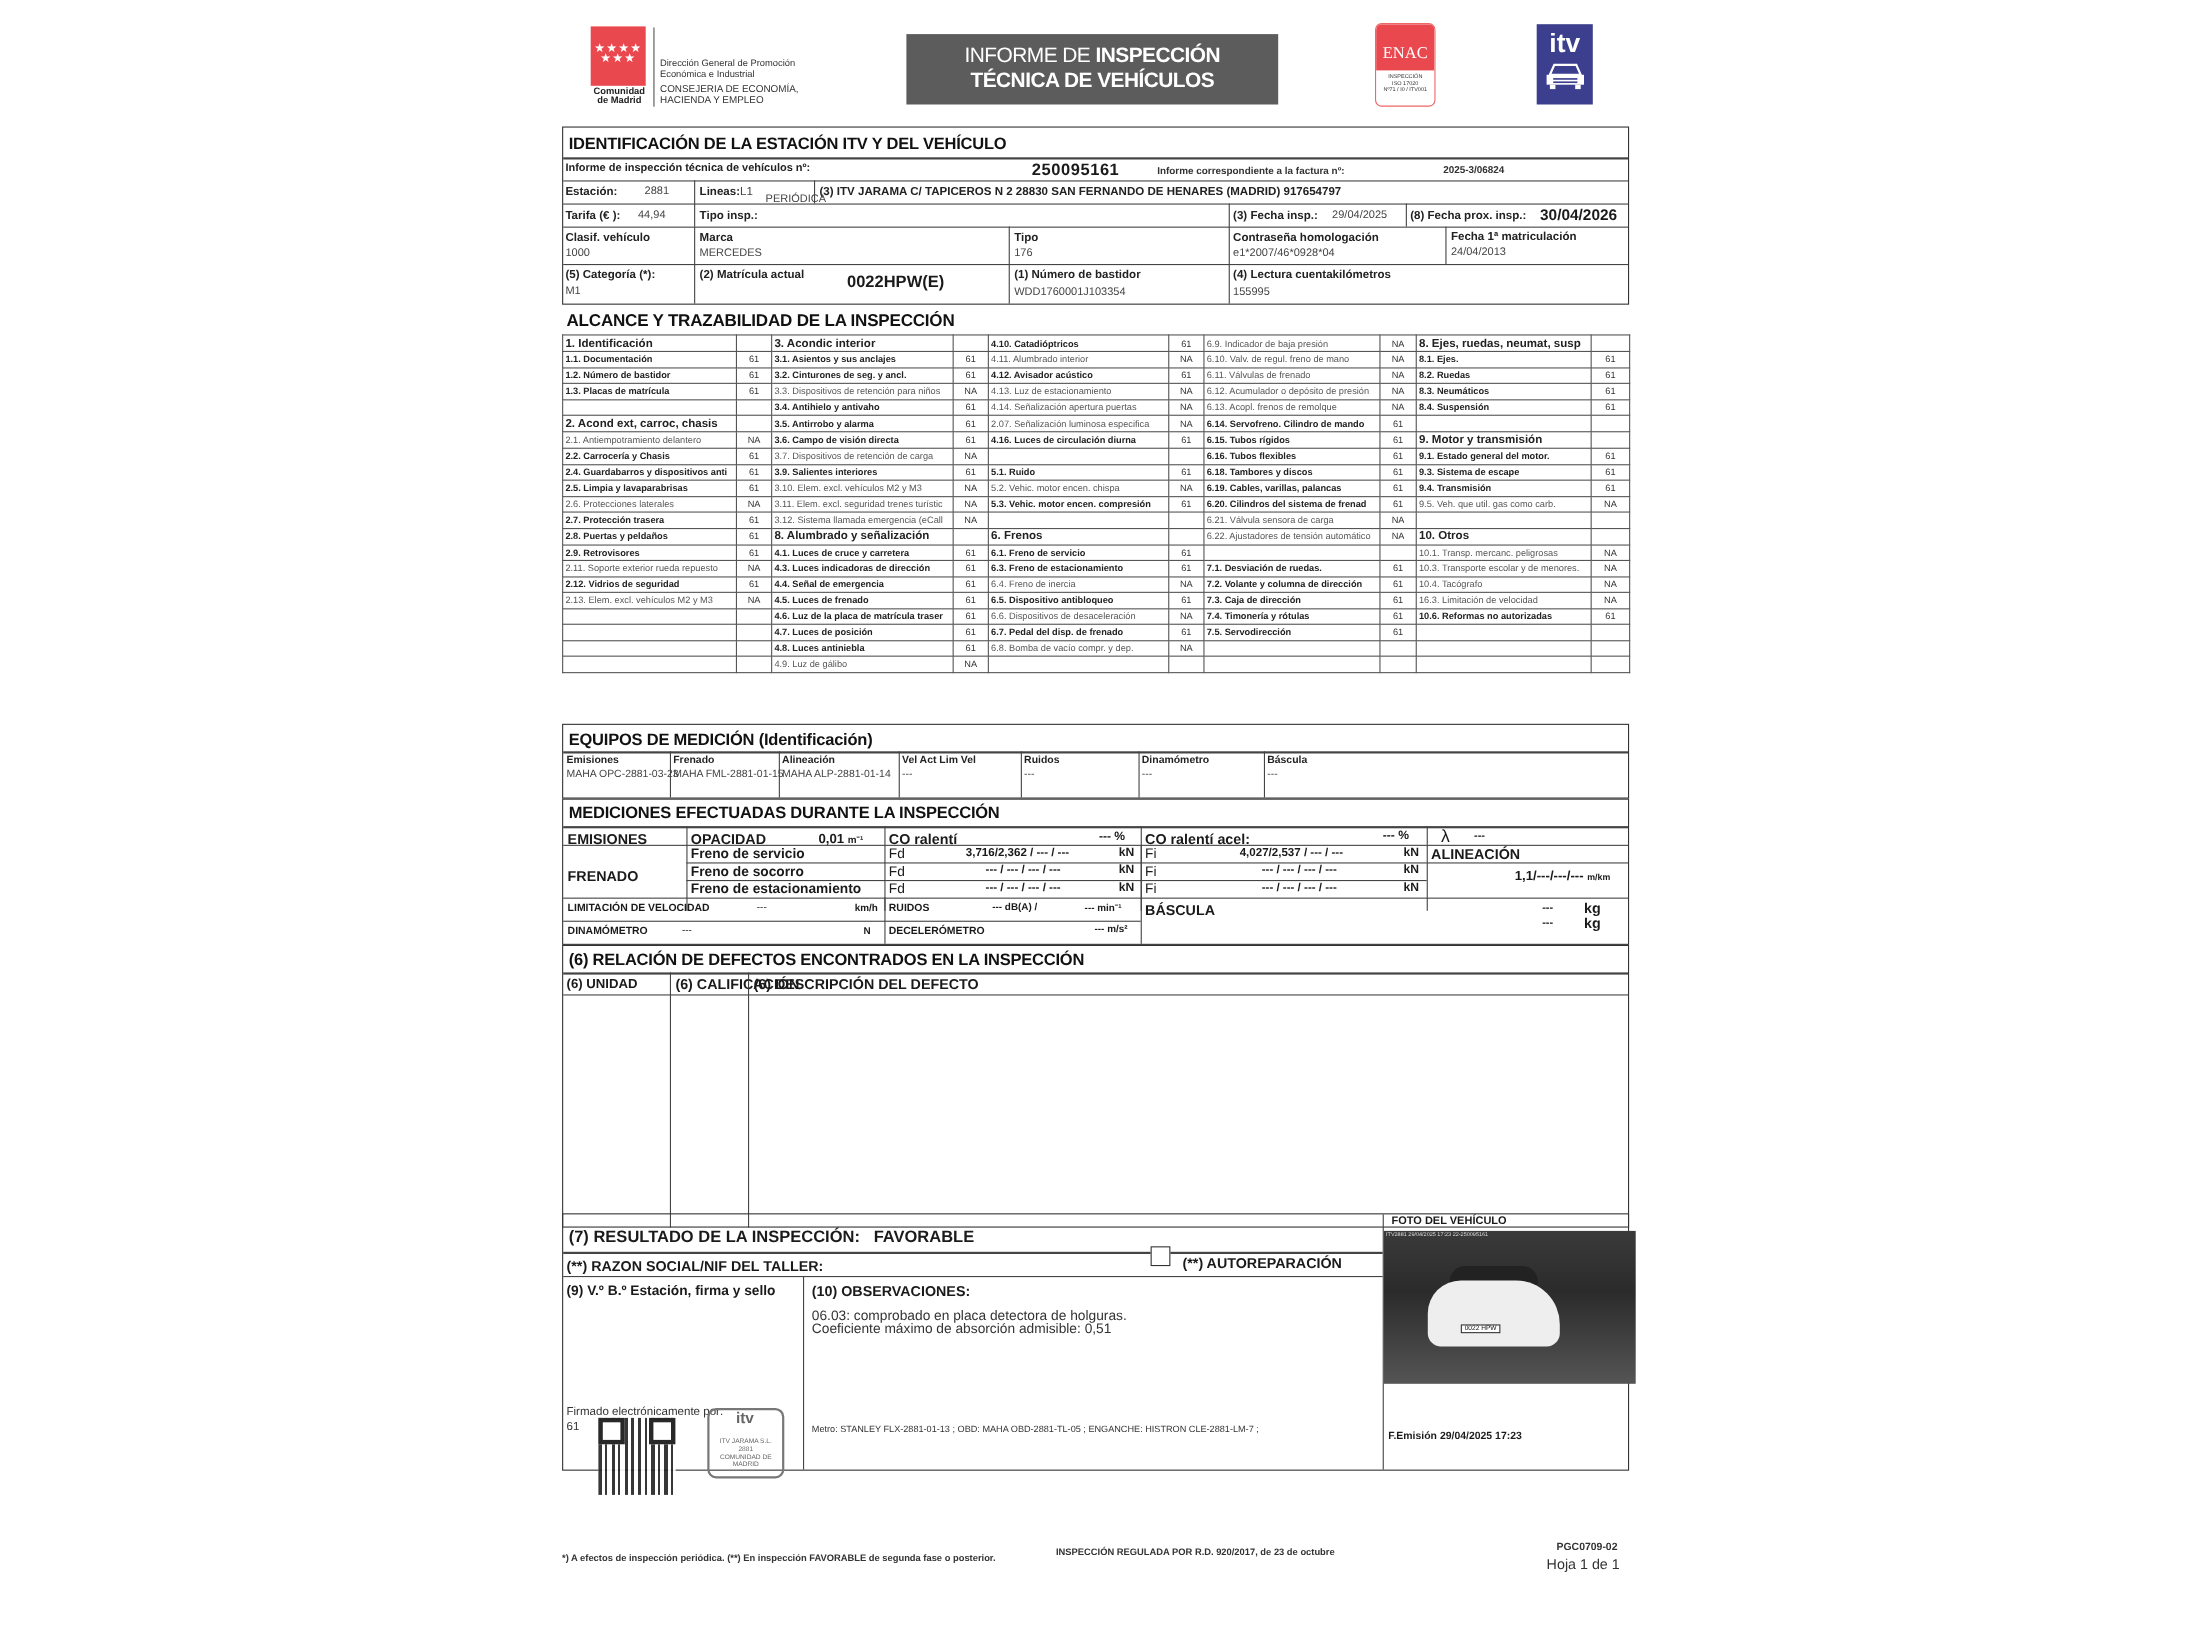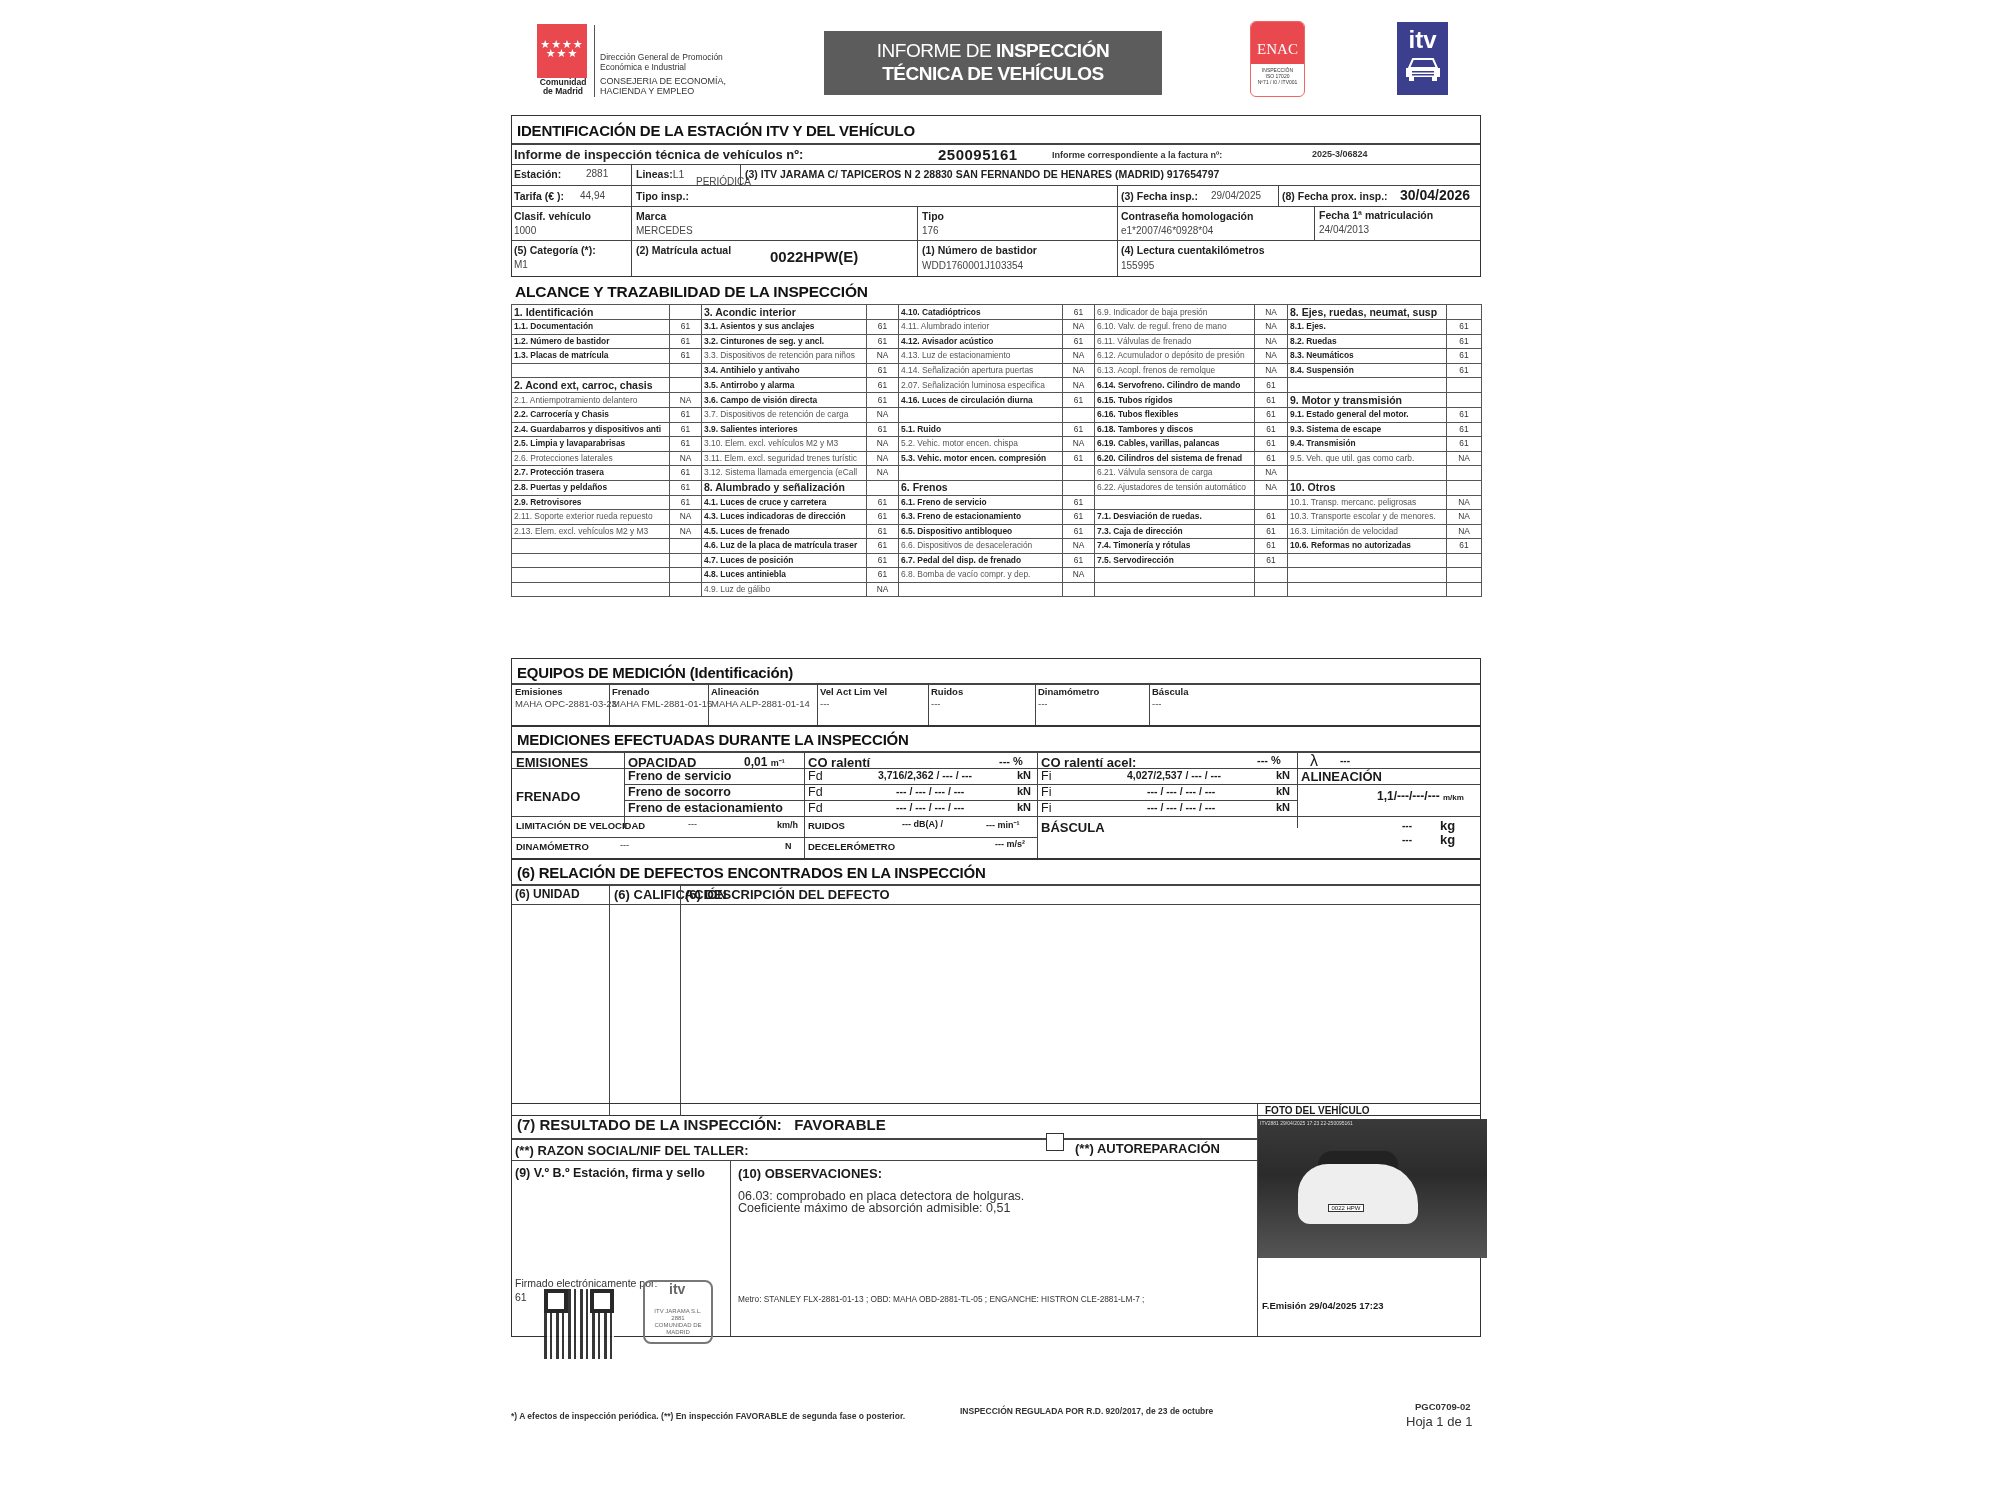--- a/index.html
+++ b/index.html
@@ -97,21 +97,21 @@
     <rect x="6" y="23" width="5" height="4" fill="#fff"></rect>
     <rect x="29" y="23" width="5" height="4" fill="#fff"></rect>
     <rect x="9" y="17" width="22" height="1.5" fill="#3c3f8e"></rect>
     <rect x="9" y="20" width="22" height="1.5" fill="#3c3f8e"></rect>
   </svg>
 </div>
 
 <div class="abs section" style="left:511px;top:115px;width:970px;height:162px;">
   <div class="txt h1" style="left:5px;top:6px;">IDENTIFICACIÓN DE LA ESTACIÓN ITV Y DEL VEHÍCULO</div>
   <div class="hline" style="left:0;top:27px;width:968px;border-top-width:2px;"></div>
-  <div class="txt" style="left:2px;top:31px;font-size:13px;font-weight:bold;color:#222;">Informe de inspección técnica de vehículos nº:</div>
+  <div class="txt" style="left:2px;top:31px;font-size:10px;font-weight:bold;color:#222;">Informe de inspección técnica de vehículos nº:</div>
   <div class="txt" style="left:426px;top:30px;font-size:15px;font-weight:bold;letter-spacing:0.5px;">250095161</div>
   <div class="txt xs b" style="left:540px;top:34px;color:#333;">Informe correspondiente a la factura nº:</div>
   <div class="txt xs b" style="left:800px;top:33px;color:#333;">2025-3/06824</div>
 
   <div class="hline" style="left:0;top:48px;width:968px;"></div>
   <div class="txt lbl" style="left:2px;top:52px;">Estación:</div>
   <div class="txt val" style="left:74px;top:52px;">2881</div>
   <div class="vline" style="left:119px;top:48px;height:42px;"></div>
   <div class="txt lbl" style="left:124px;top:52px;"><span>Lineas:</span><span style="font-weight:normal;color:#444;">L1</span></div>
   <div class="vline" style="left:228px;top:48px;height:21px;"></div>
@@ -342,20 +342,32 @@
         <tr>
           <td class="normal">2.11. Soporte exterior rueda repuesto</td>
           <td class="code">NA</td>
           <td class="bold">4.3. Luces indicadoras de dirección</td>
           <td class="code">61</td>
           <td class="bold">6.3. Freno de estacionamiento</td>
           <td class="code">61</td>
           <td class="bold">7.1. Desviación de ruedas.</td>
           <td class="code">61</td>
           <td class="normal">10.3. Transporte escolar y de menores.</td>
+          <td class="code">NA</td>
+        </tr>
+        <tr>
+          <td class="bold">2.12. Vidrios de seguridad</td>
+          <td class="code">61</td>
+          <td class="bold">4.4. Señal de emergencia</td>
+          <td class="code">61</td>
+          <td class="normal">6.4. Freno de inercia</td>
+          <td class="code">NA</td>
+          <td class="bold">7.2. Volante y columna de dirección</td>
+          <td class="code">61</td>
+          <td class="normal">10.4. Tacógrafo</td>
           <td class="code">NA</td>
         </tr>
         <tr>
           <td class="normal">2.13. Elem. excl. vehículos M2 y M3</td>
           <td class="code">NA</td>
           <td class="bold">4.5. Luces de frenado</td>
           <td class="code">61</td>
           <td class="bold">6.5. Dispositivo antibloqueo</td>
           <td class="code">61</td>
           <td class="bold">7.3. Caja de dirección</td>

